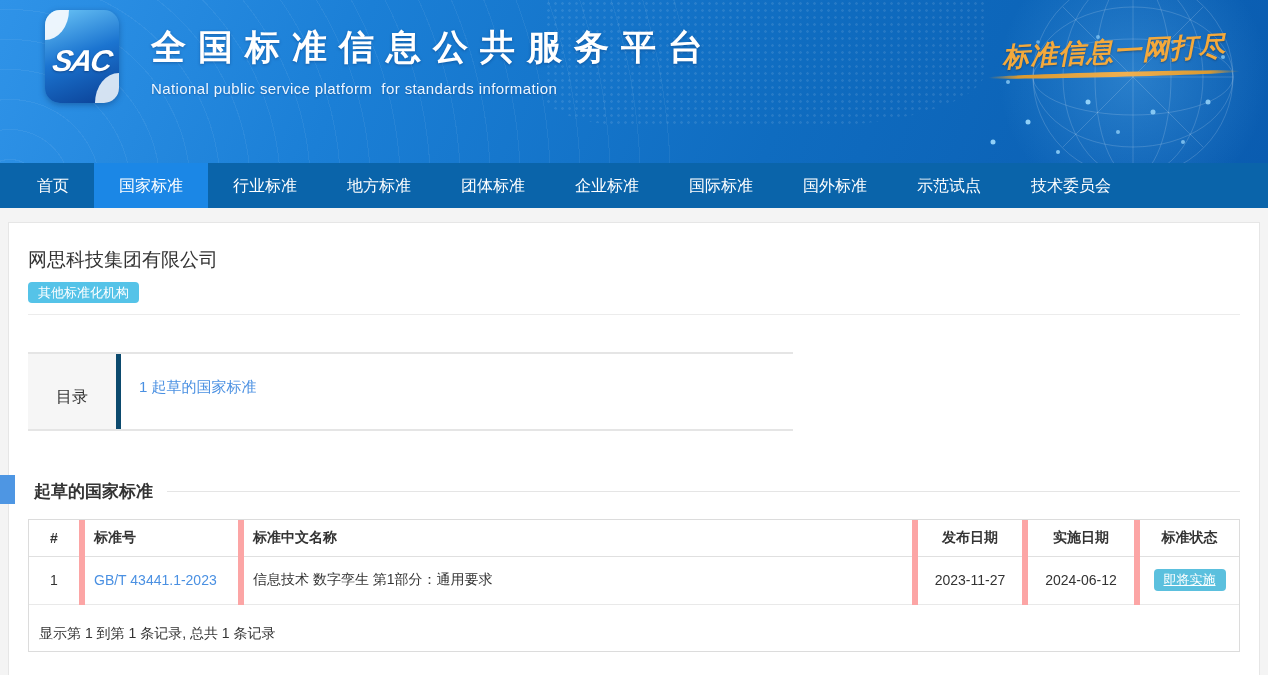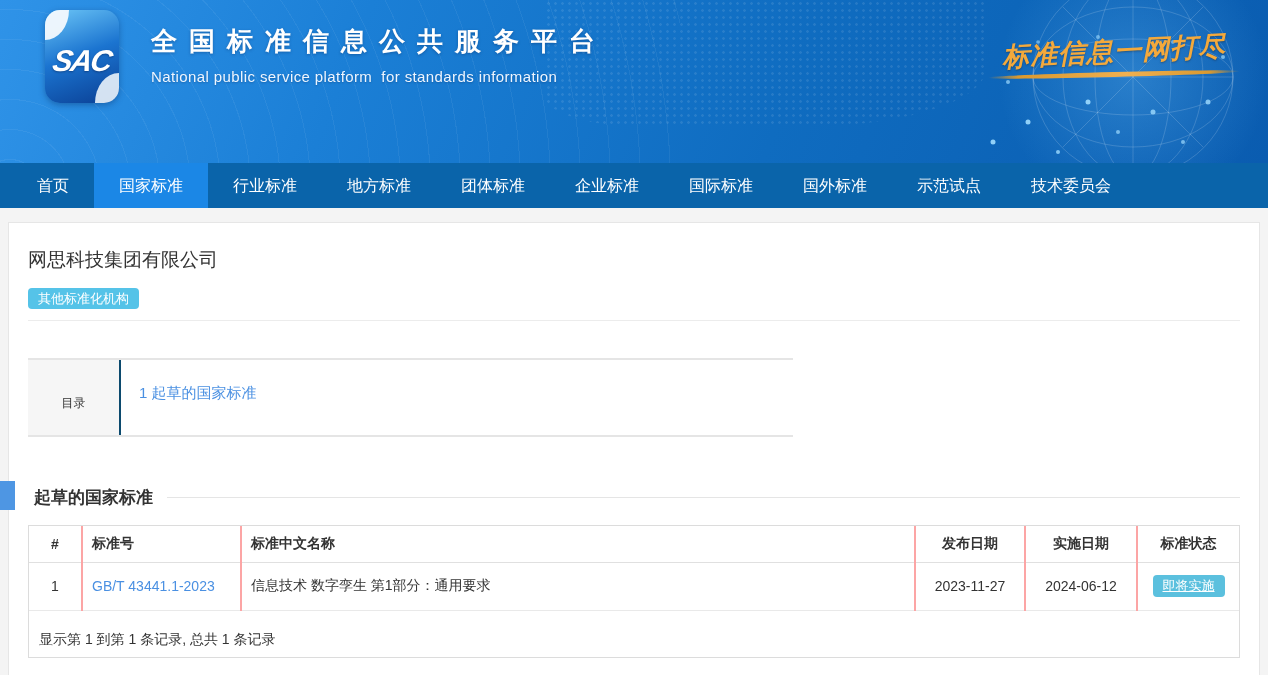--- a/index.html
+++ b/index.html
@@ -42,21 +42,21 @@
     content:""; position:absolute; bottom:0; right:0; width:24px; height:30px;
     background:#eaf3fb; border-radius:100% 0 15px 0; opacity:.9;
   }
   .logo-text {
     position:relative; z-index:1; color:#fff; font-weight:bold; font-style:italic;
     font-size:30px; letter-spacing:-2px; transform:skewX(-10deg);
     text-shadow:0 1px 2px rgba(0,20,60,.4); margin-top:8px;
   }
   .title-block { position:absolute; left:151px; top:24px; }
   .site-title {
-    color:#fff; font-size:26px; font-weight:bold; letter-spacing:12px;
+    color:#fff; font-size:35px; font-weight:bold; letter-spacing:12px;
     text-shadow:0 1px 3px rgba(0,30,80,.35); white-space:nowrap;
   }
   .site-subtitle {
     margin-top:9px; color:#eef6ff; font-size:15px; letter-spacing:.4px;
     white-space:pre; text-shadow:0 1px 2px rgba(0,30,80,.3);
   }
   .slogan {
     position:absolute; left:1002px; top:33px; width:240px;
     font-family:"DejaVu Serif","Liberation Serif",serif;
     font-style:italic; font-weight:bold; font-size:27px; white-space:nowrap;
@@ -79,48 +79,48 @@
   }
   .nav-item.active { background:var(--nav-active,#1b87e6); }
 
   
   .card {
     margin:14px 8px 0 8px; background:#fff; border:1px solid #e6e6e6;
     min-height:460px; padding:24px 19px 30px 19px; position:relative;
   }
   .org-name { font-size:19px; font-weight:normal; color:#333; margin-top:0; }
   .org-badge {
-    display:inline-block; margin-top:15px; background:var(--badge,#55c3e8);
+    display:inline-block; margin-top:9px; background:var(--badge,#55c3e8);
     color:#fff; font-size:13px; padding:3px 10px; border-radius:4px; line-height:15px;
   }
   .divider { border:none; border-top:1px solid #ececec; margin-top:11px; }
 
   .toc {
     margin-top:37px; width:765px; min-height:79px; display:flex;
     border-top:2px solid #e5e5e5; border-bottom:2px solid #e5e5e5;
   }
   .toc-label {
-    width:93px; background:#f6f6f6; border-right:2px solid #0c4a6e;
+    width:93px; background:#f6f6f6; border-right:5px solid #0c4a6e;
     display:flex; align-items:center; justify-content:center;
-    font-size:12px; color:#333; padding-top:12px;
+    font-size:16px; color:#333; padding-top:12px;
   }
   .toc-body { flex:1; padding:24px 0 14px 18px; }
   .toc-link { font-size:15px; color:var(--link,#4a90e2); text-decoration:none; cursor:pointer; }
 
   .section-head { margin-top:49px; display:flex; align-items:center; position:relative; }
   .accent-bar {
     position:absolute; left:-28px; top:-5px; width:15px; height:29px;
     background:var(--accent-bar,#4e96e3);
   }
   .section-title { font-size:17px; font-weight:bold; color:#333; margin:0 14px 0 6px; white-space:nowrap; }
   .section-rule { flex:1; height:1px; background:#e5e5e5; }
 
   .table-box { margin-top:16px; border:1px solid #dcdcdc; }
   table { width:100%; border-collapse:collapse; font-size:14px; color:#333; }
-  th, td { border-left:2px solid #fca5a5; padding:8px 9px; }
+  th, td { border-left:6px solid #fca5a5; padding:8px 9px; }
   th:first-child, td:first-child { border-left:none; }
   thead th {
     font-weight:bold; text-align:left; border-bottom:1px solid #e0e0e0; height:36px;
   }
   tbody td { border-bottom:1px solid #e9e9e9; height:48px; }
   .col-idx { width:53px; text-align:center !important; }
   .col-no  { width:159px; }
   .col-pub { width:110px; text-align:center !important; }
   .col-imp { width:112px; text-align:center !important; }
   .col-st  { width:102px; text-align:center !important; }

